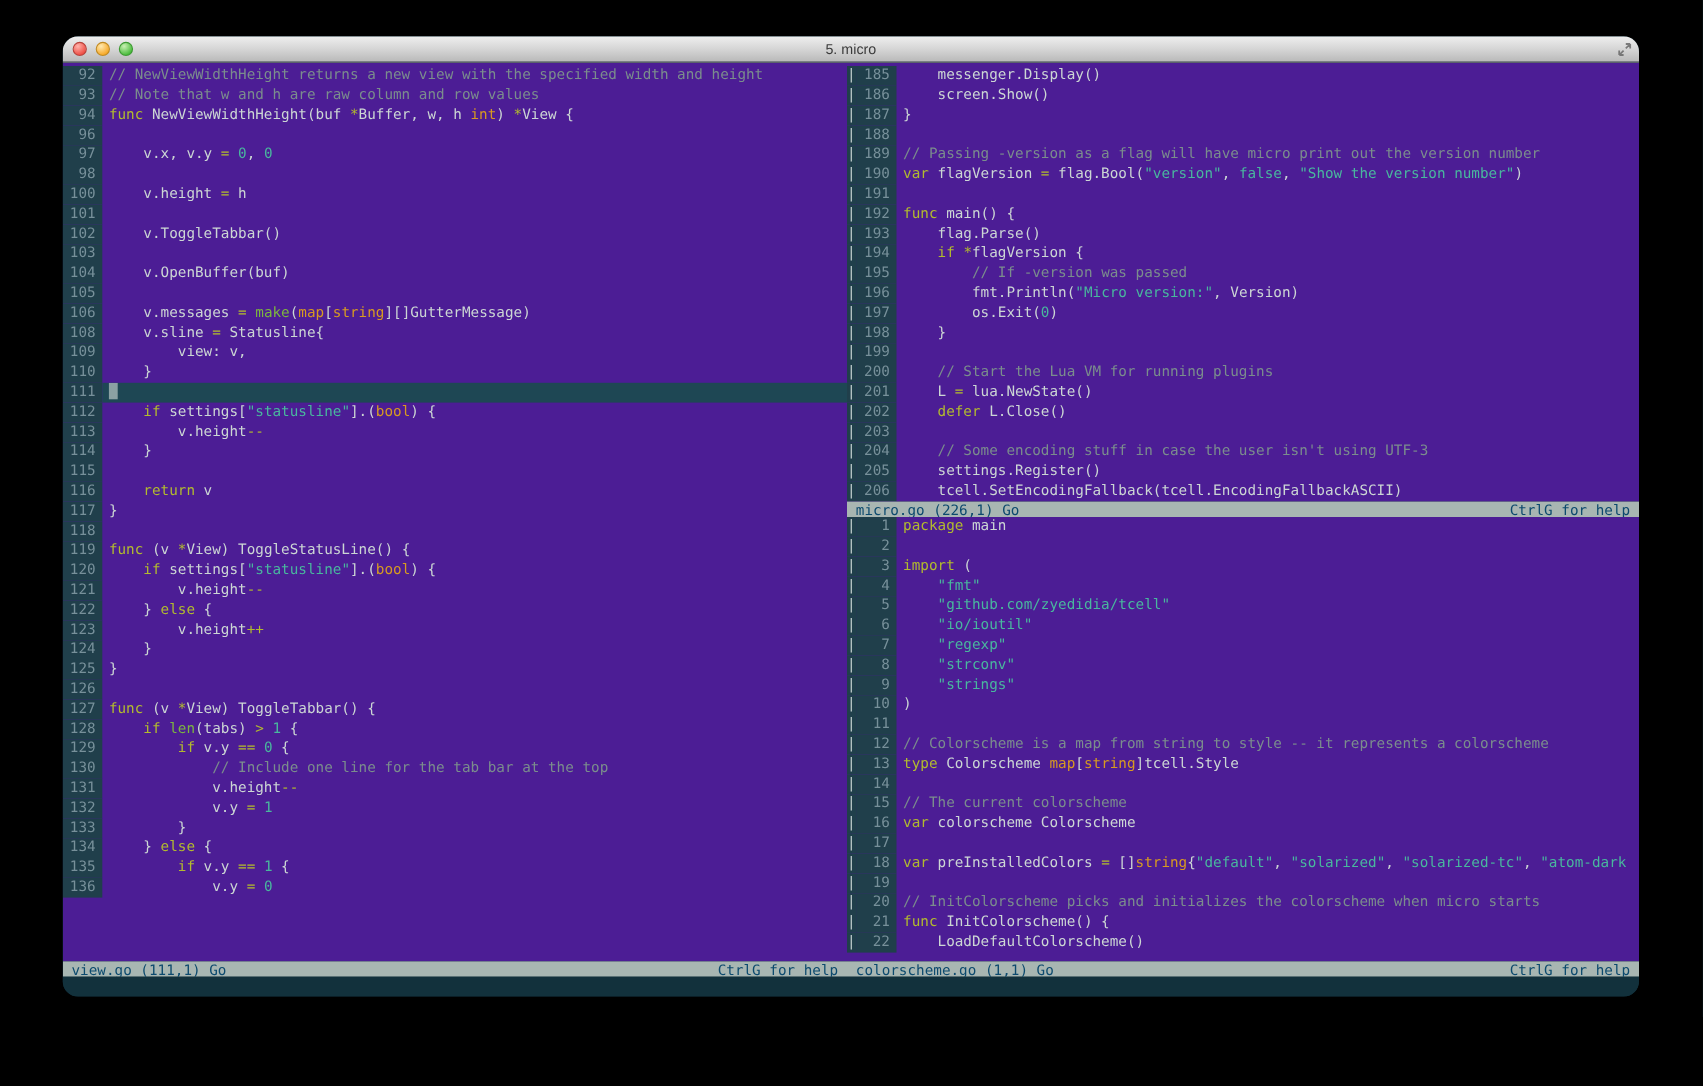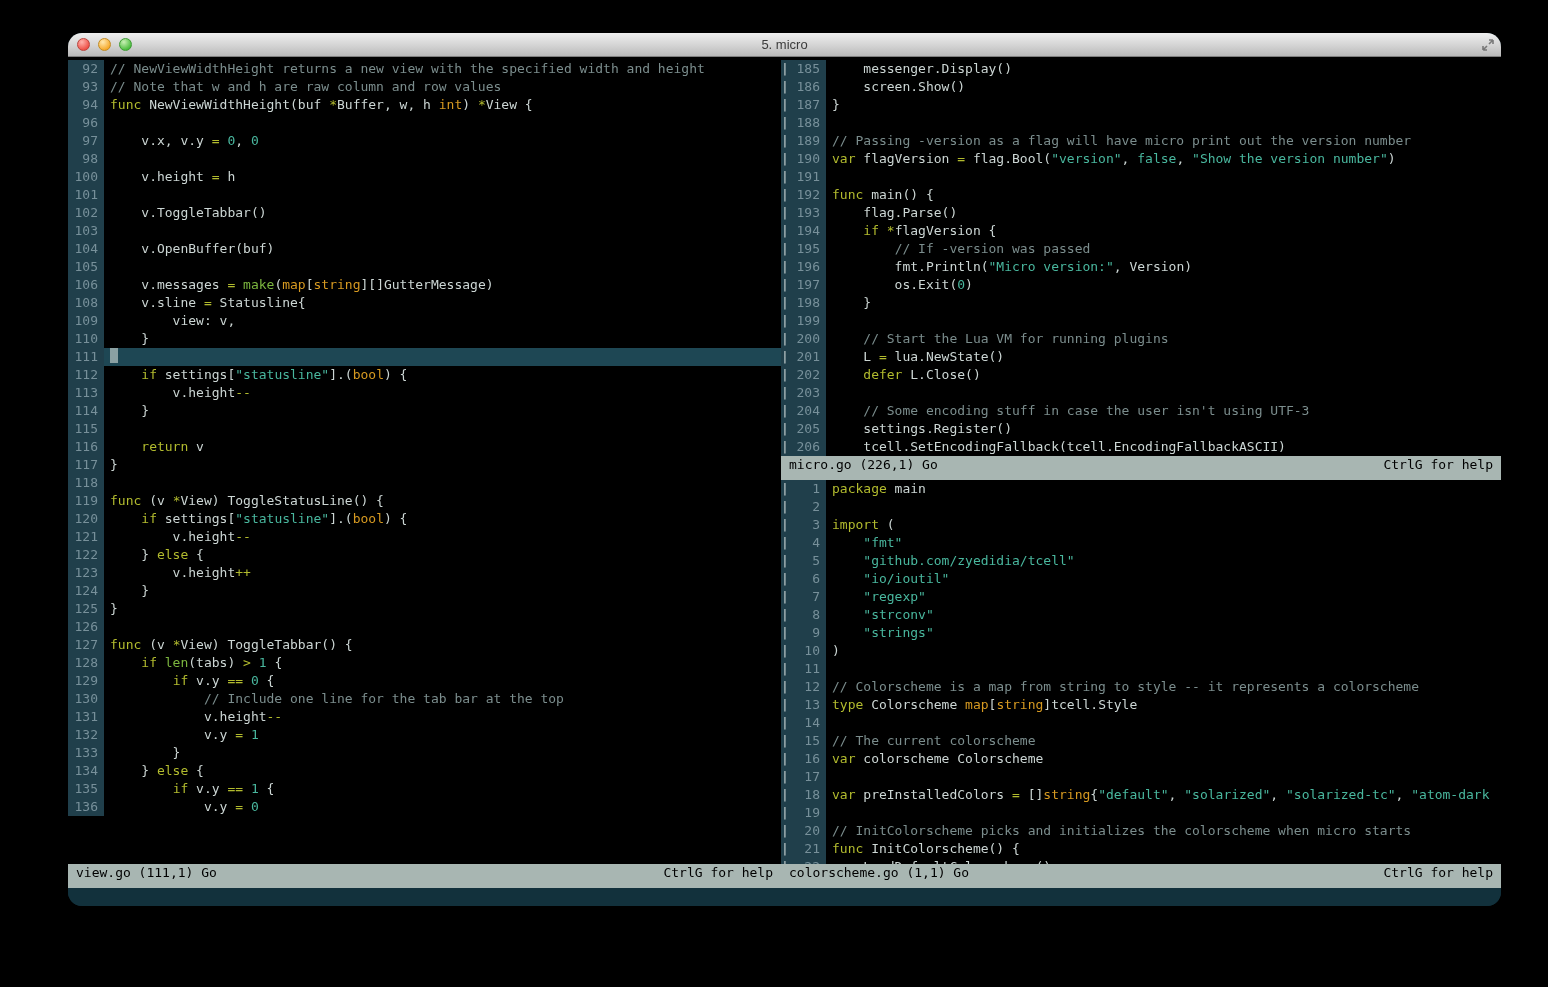--- a/index.html
+++ b/index.html
@@ -1,21 +1,21 @@
 <!DOCTYPE html>
 <html><head>
 <meta charset="utf-8">
 <style>
   html,body{margin:0;padding:0;}
   body{
     width:1548px;height:987px;background:#000;position:relative;overflow:hidden;
     font-family:"DejaVu Sans Mono",monospace;
   }
   .window{
-    position:absolute;left:68px;top:33px;width:1433px;height:873px;
+    position:absolute;left:57px;top:33px;width:1433px;height:873px;
     border-radius:14px;overflow:hidden;background:#12313c;
   }
   
   .titlebar{
     position:relative;height:24px;
     background:linear-gradient(#efefef,#d3d3d3 55%,#b9b9b9);
     border-bottom:1px solid #7e7e7e;box-sizing:border-box;
   }
   .traffic{position:absolute;left:9px;top:5px;display:flex;gap:8px;}
   .light{width:13px;height:13px;border-radius:50%;box-sizing:border-box;}
@@ -24,26 +24,26 @@
   .light.zoom{background:radial-gradient(circle at 35% 28%,#c9f0b4,#49bb3c 75%);border:1px solid #3e9a34;}
   .wtitle{
     position:absolute;inset:0;text-align:center;line-height:23px;
     font-family:"Liberation Sans",sans-serif;font-size:13px;color:#3b3b3b;
   }
   .resize{position:absolute;right:6px;top:5px;width:14px;height:14px;opacity:.75;}
   
   .main{position:absolute;top:24px;left:0;right:0;bottom:18px;display:flex;}
   .pane-left{width:713px;display:flex;flex-direction:column;overflow:hidden;}
   .pane-right{width:720px;display:flex;flex-direction:column;overflow:hidden;}
-  .codearea{overflow:hidden;background:#000000;}
+  .codearea{overflow:hidden;background:#4c1d95;}
   .codearea.left{flex:1;padding-top:3px;}
   .codearea.tr{height:399px;padding-top:3px;box-sizing:border-box;}
   .codearea.br{flex:1;}
   .statusbar{
-    height:24px;line-height:18px;background:#a8b6b2;color:#000000;
+    height:14px;line-height:18px;background:#a8b6b2;color:#0c4a6e;
     font-size:13px;display:flex;justify-content:space-between;
     padding:0 8px;white-space:pre;flex:none;
   }
   .msgbar{position:absolute;left:0;right:0;bottom:0;height:18px;background:#12313c;}
   
   .line{display:flex;height:18px;line-height:18px;font-size:13px;white-space:pre;}
   .divcol{flex:none;width:9px;background:#203f4b;color:#c3cfcf;overflow:hidden;}
   .ln{flex:none;width:30px;padding-right:6px;text-align:right;background:#203f4b;color:#77909a;}
   .codeln{flex:1;padding-left:6px;white-space:pre;overflow:hidden;color:#ccd6d4;}
   .line.cur .codeln{background:#1e4754;}

